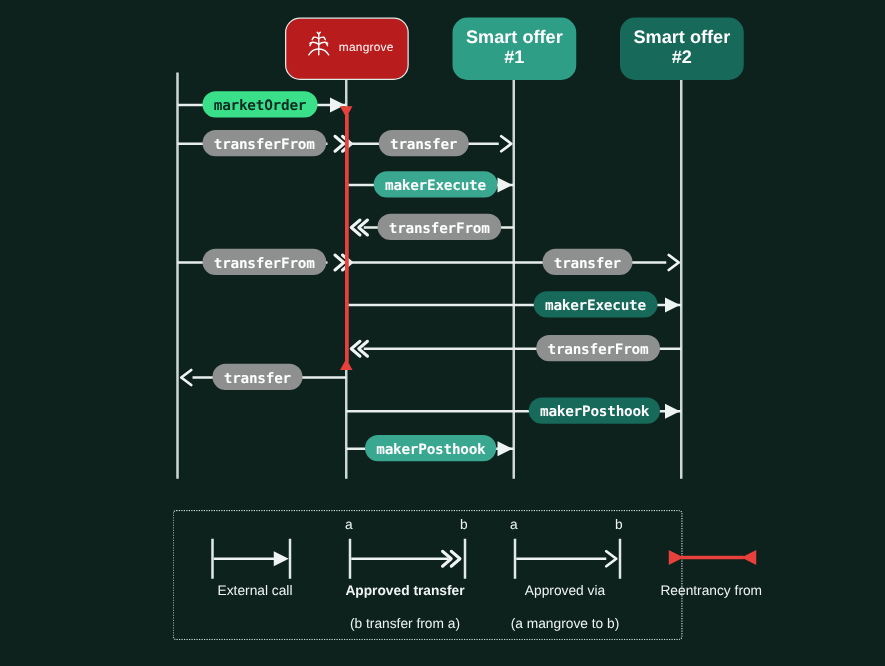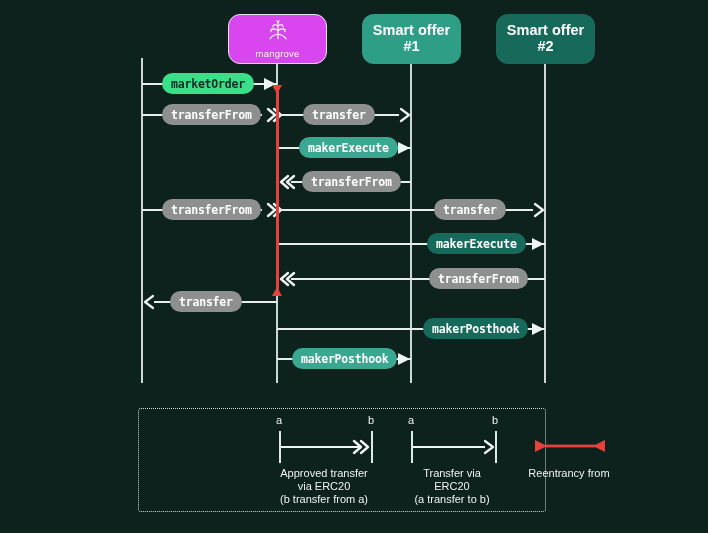--- a/index.html
+++ b/index.html
@@ -26,23 +26,23 @@
     color:#0c2a23;
     font-size:15px;font-weight:700;
     gap:9px;
     padding:0 16px 0 7px;
   }
   .taker-badge{
     width:30px;height:30px;border-radius:8px;background:#f4faf7;
     display:flex;align-items:center;justify-content:center;flex:0 0 auto;
   }
   .actor-mangrove{
-    background:#d946ef;
+    background:#b91c1c;
     border:1.4px solid #dfe9e6;
-    flex-direction:column;gap:1px;
+    gap:1px;
   }
   .mangrove-word{
     color:#ffffff;font-size:9.5px;letter-spacing:.2px;
   }
   .actor-offer{
     background:#2f9e86;
     color:#ffffff;
     font-size:14.5px;font-weight:700;
   }
   .actor-offer.dark{ background:#17695a; }
@@ -265,52 +265,61 @@
   </div>
 
   <div class="lock" style="left:272px;top:85px;width:10px;height:211px;">
     <div class="lock-line" style="height:199px;"></div>
     <div class="lock-cap top"></div>
     <div class="lock-cap bot"></div>
   </div>
 
   <div id="legend" style="left:138px;top:408px;width:408px;height:104px;">
 
+    <div class="leg-item" style="left:10px;width:110px;">
+      <div class="bar" style="left:20px;top:22px;height:32px;"></div>
+      <div class="bar" style="left:82px;top:22px;height:32px;"></div>
+      <div class="leg-shaft" style="left:22px;top:37px;width:52px;"></div>
+      <div style="position:absolute;left:68px;top:30px;">
+        <svg width="16" height="16" viewBox="0 0 16 16">
+            <polygon points="2,2 14,8 2,14" fill="#eef4f2"></polygon>
+          </svg>
+      </div>
+      <div class="leg-tip" style="top:58px;">External call</div>
+    </div>
 
     <div class="leg-item" style="left:110px;width:150px;">
       <div class="leg-ab" style="left:27px;top:5px;">a</div>
       <div class="leg-ab" style="left:119px;top:5px;">b</div>
       <div class="bar" style="left:30px;top:22px;height:32px;"></div>
       <div class="bar" style="left:122px;top:22px;height:32px;"></div>
       <div class="leg-shaft" style="left:32px;top:37px;width:78px;"></div>
       <div style="position:absolute;left:102px;top:29px;">
         <svg width="20" height="18" viewBox="0 0 20 18" fill="none" stroke="#eef4f2" stroke-width="2.4" stroke-linecap="round" stroke-linejoin="round">
           <polyline points="3,3 10,9 3,15"></polyline>
             <polyline points="10,3 17,9 10,15"></polyline>
         </svg>
       </div>
-      <div class="leg-tip" style="top:58px;">Approved transfer</div>
-      <div class="leg-tip" style="top:71px;">via ERC20</div>
+      <div class="leg-tip" style="top:58px;font-weight:bold;">Approved transfer</div>
       <div class="leg-tip" style="top:84px;">(b transfer from a)</div>
     </div>
 
     <div class="leg-item" style="left:243px;width:140px;">
       <div class="leg-ab" style="left:26px;top:5px;">a</div>
       <div class="leg-ab" style="left:110px;top:5px;">b</div>
       <div class="bar" style="left:29px;top:22px;height:32px;"></div>
       <div class="bar" style="left:113px;top:22px;height:32px;"></div>
       <div class="leg-shaft" style="left:31px;top:37px;width:72px;"></div>
       <div style="position:absolute;left:99px;top:29px;">
         <svg width="16" height="18" viewBox="0 0 16 18" fill="none" stroke="#eef4f2" stroke-width="2.2" stroke-linecap="round" stroke-linejoin="round">
           <polyline points="4,3 12,9 4,15"></polyline>
         </svg>
       </div>
-      <div class="leg-tip" style="top:58px;">Transfer via</div>
-      <div class="leg-tip" style="top:71px;">ERC20</div>
-      <div class="leg-tip" style="top:84px;">(a transfer to b)</div>
+      <div class="leg-tip" style="top:58px;">Approved via</div>
+      <div class="leg-tip" style="top:84px;">(a mangrove to b)</div>
     </div>
 
     <div class="leg-item" style="left:370px;width:120px;">
       <div style="position:absolute;left:24px;top:28px;">
         <svg width="74" height="18" viewBox="0 0 74 18">
           <polygon points="2,3 2,15 14,9" fill="#e8413c"></polygon>
           <polygon points="72,3 72,15 60,9" fill="#e8413c"></polygon>
           <rect x="12" y="7.6" width="50" height="2.8" fill="#e8413c"></rect>
         </svg>
       </div>

